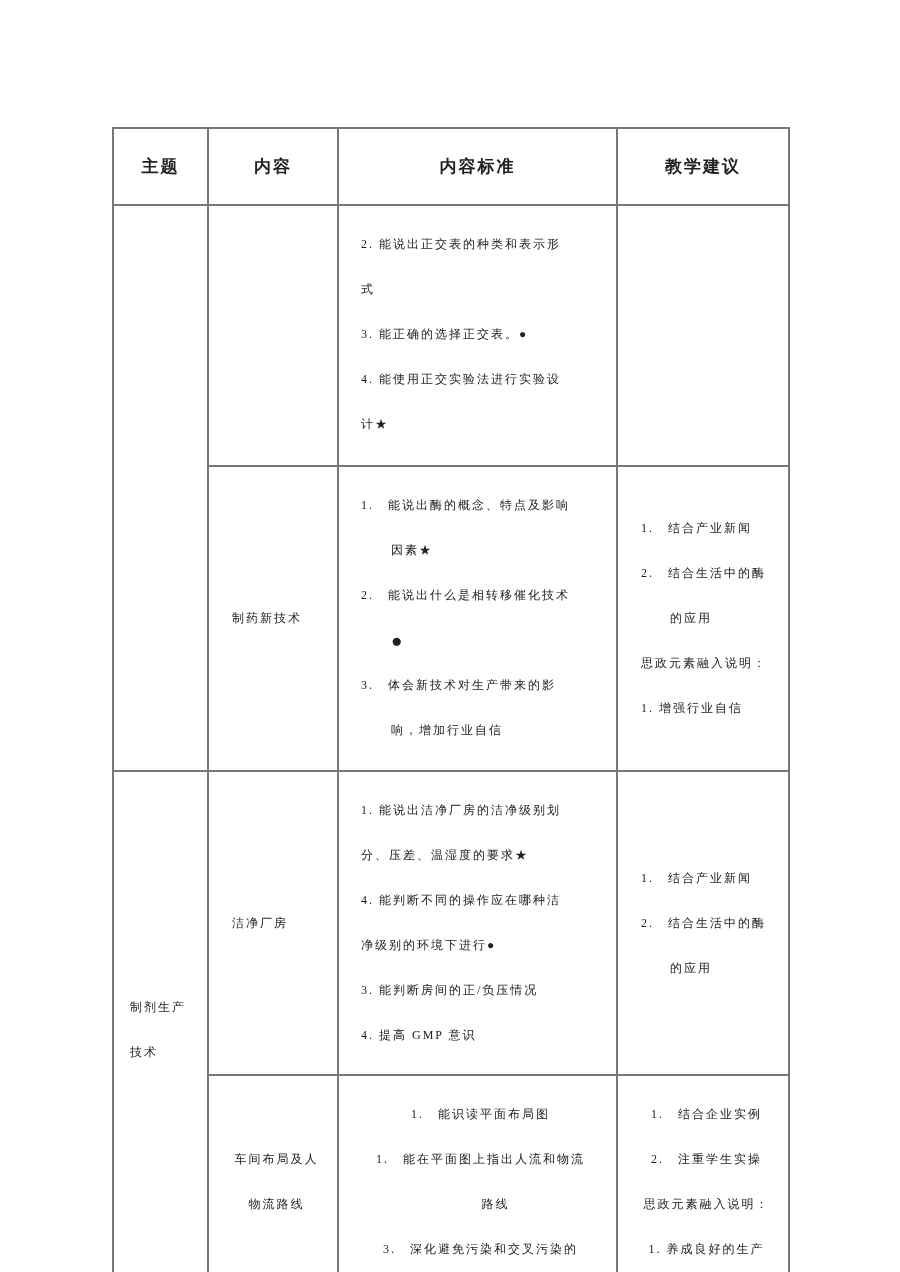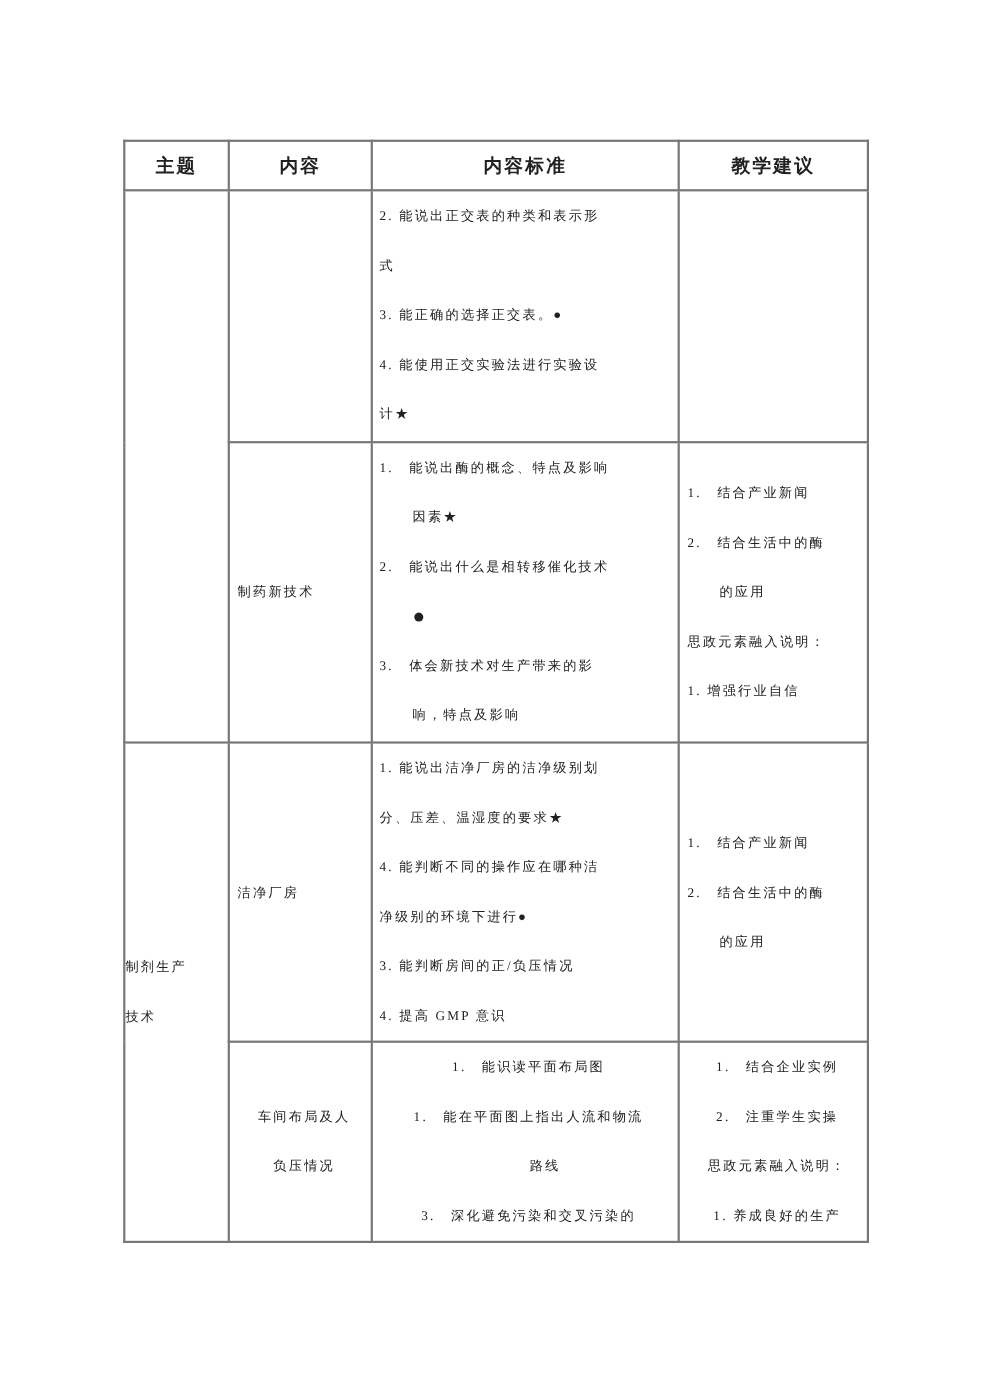--- a/index.html
+++ b/index.html
@@ -28,21 +28,21 @@
     width: 676px;
     border-collapse: collapse;
     table-layout: fixed;
   }
   .doc-table col.w1 { width: 95px; }
   .doc-table col.w2 { width: 130px; }
   .doc-table col.w3 { width: 279px; }
   .doc-table col.w4 { width: 172px; }
   .doc-table th, .doc-table td {
     border: 2px solid #777777;
-    padding: 0;
+    padding: 16px;
     overflow: hidden;
     vertical-align: middle;
     font-family: Liberation Serif, serif;
   }
   .doc-table th {
     height: 43px;
     font-size: 17px;
     font-weight: bold;
     text-align: center;
     letter-spacing: 2px;
@@ -104,21 +104,21 @@
     <tr class="rB">
       <td class="cell-content">
         <div class="ln">制药新技术</div>
       </td>
       <td class="cell-std">
         <div class="ln">1.　能说出酶的概念、特点及影响</div>
         <div class="ln ind">因素★</div>
         <div class="ln">2.　能说出什么是相转移催化技术</div>
         <div class="ln ind bullet">●</div>
         <div class="ln">3.　体会新技术对生产带来的影</div>
-        <div class="ln ind">响，特点及影响</div>
+        <div class="ln ind">响，增加行业自信</div>
       </td>
       <td class="cell-sug">
         <div class="ln">1.　结合产业新闻</div>
         <div class="ln">2.　结合生活中的酶</div>
         <div class="ln ind">的应用</div>
         <div class="ln">思政元素融入说明：</div>
         <div class="ln">1. 增强行业自信</div>
       </td>
     </tr>
 
@@ -141,21 +141,21 @@
       <td class="cell-sug">
         <div class="ln">1.　结合产业新闻</div>
         <div class="ln">2.　结合生活中的酶</div>
         <div class="ln ind">的应用</div>
       </td>
     </tr>
 
     <tr class="rD">
       <td class="cell-content">
         <div class="ln">车间布局及人</div>
-        <div class="ln">负压情况</div>
+        <div class="ln">物流路线</div>
       </td>
       <td class="cell-std">
         <div class="ln">1.　能识读平面布局图</div>
         <div class="ln">1.　能在平面图上指出人流和物流</div>
         <div class="ln ind">路线</div>
         <div class="ln">3.　深化避免污染和交叉污染的</div>
       </td>
       <td class="cell-sug">
         <div class="ln">1.　结合企业实例</div>
         <div class="ln">2.　注重学生实操</div>

